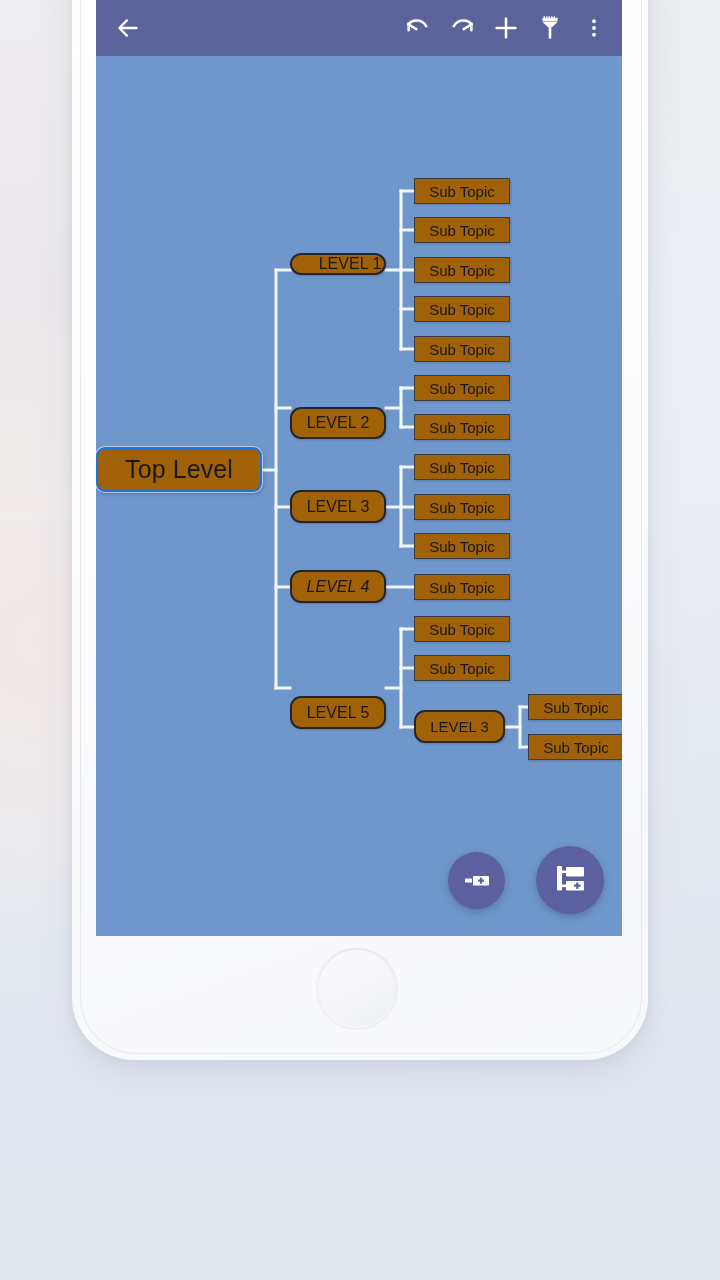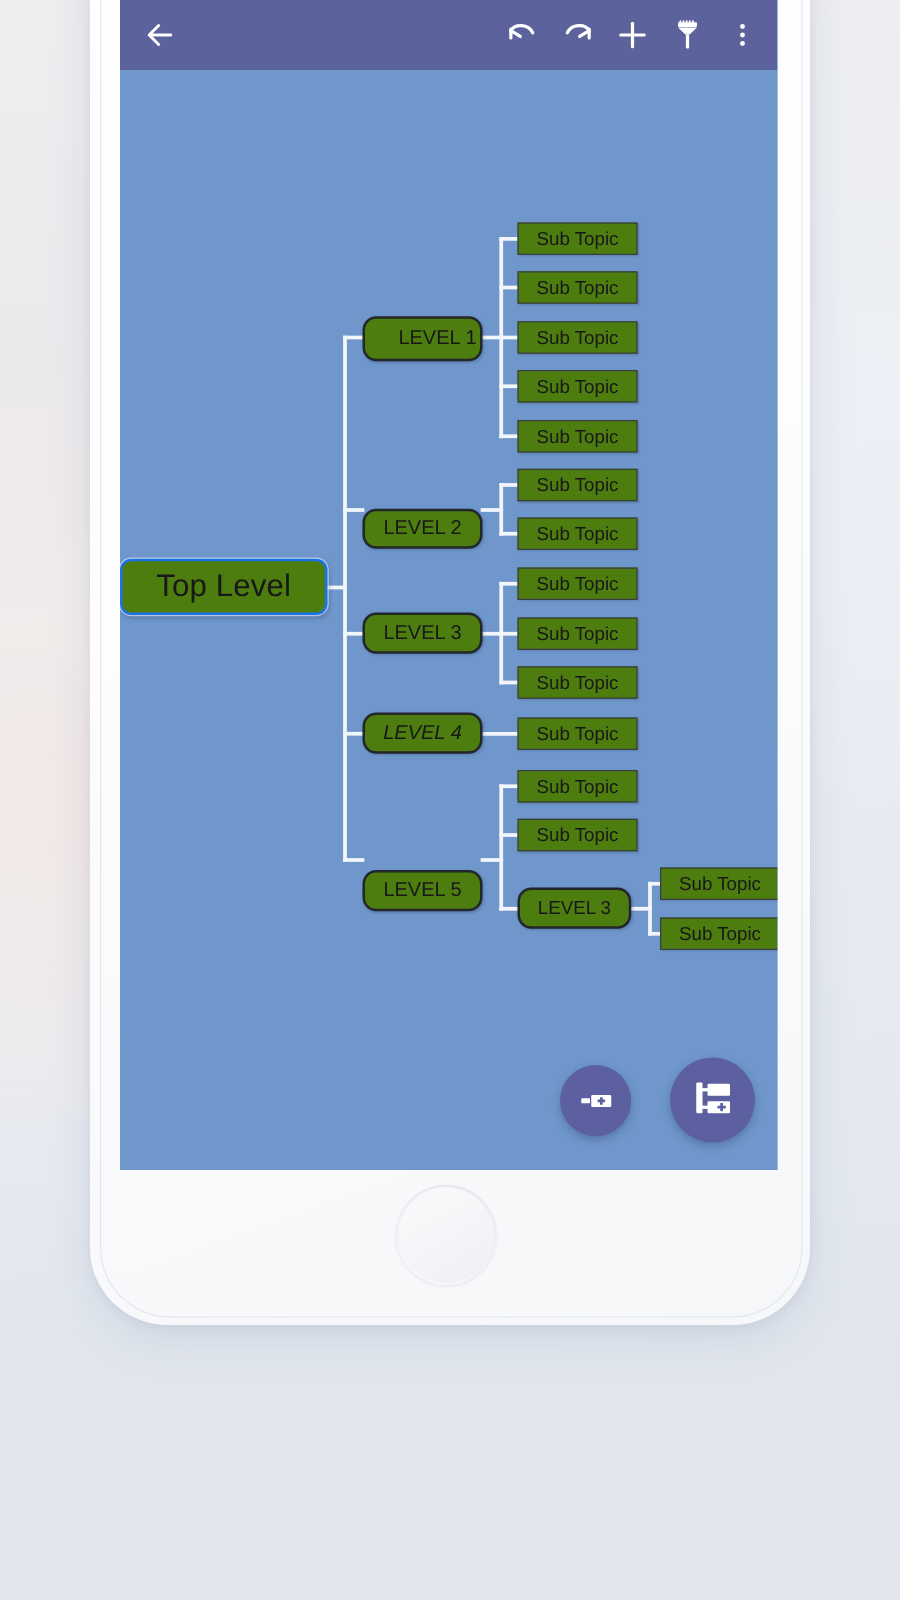--- a/index.html
+++ b/index.html
@@ -128,21 +128,21 @@
   }
   #edges {
     position: absolute;
     left: 0; top: 0;
     width: 526px;
     height: 880px;
   }
 
   .node {
     position: absolute;
-    background: #4d7c0f;
+    background: #a16207;
     display: flex;
     align-items: center;
     justify-content: center;
     box-sizing: border-box;
     color: #181818;
     white-space: nowrap;
     box-shadow: 1px 1px 2px rgba(40,60,90,0.28);
   }
   .node.root {
     border: 2px solid #1a73e8;
@@ -310,21 +310,21 @@
           <path d="M424 651 V691"></path>
           <path d="M424 651 H432"></path>
           <path d="M424 691 H432"></path>
         </g>
       </svg>
 
       <div class="node root" style="left:0px; top:391px; width:166px; height:45px;">
         <span>Top Level</span>
       </div>
 
-      <div class="node level" style="left:194px; top:197px; width:96px; height:36px;padding-left:24px;">
+      <div class="node level" style="left:194px; top:197px; width:96px; height:22px;padding-left:24px;">
         <span>LEVEL 1</span>
       </div>
       <div class="node sub" style="left:318px; top:122px; width:96px; height:26px;">
         <span>Sub Topic</span>
       </div>
       <div class="node sub" style="left:318px; top:161px; width:96px; height:26px;">
         <span>Sub Topic</span>
       </div>
       <div class="node sub" style="left:318px; top:201px; width:96px; height:26px;">
         <span>Sub Topic</span>

